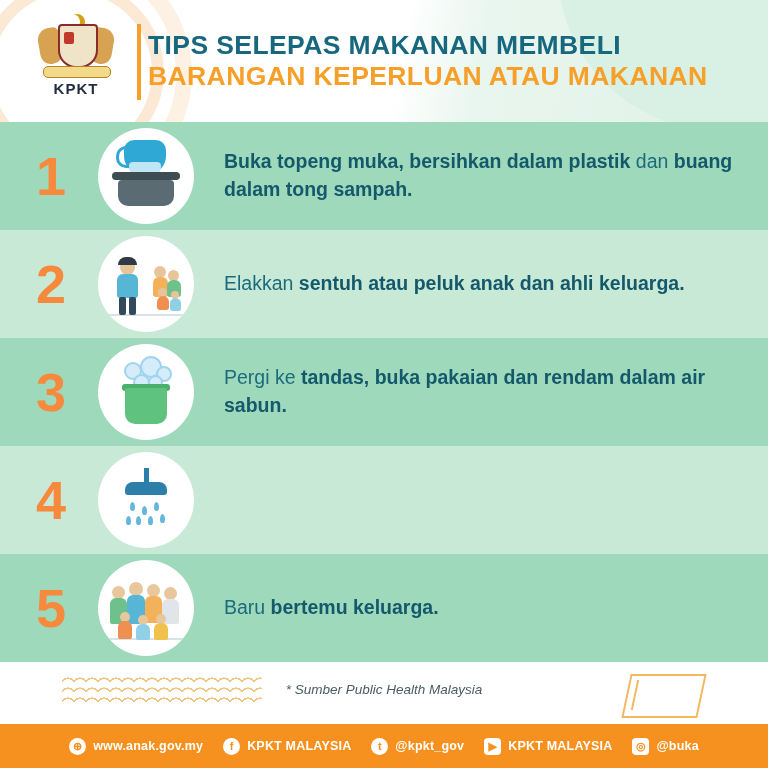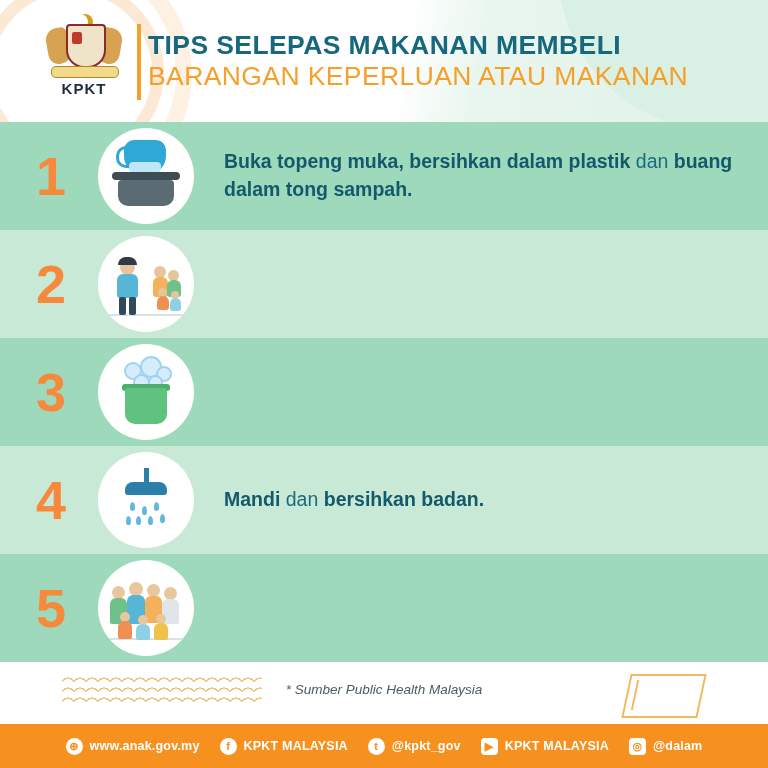--- a/index.html
+++ b/index.html
@@ -50,21 +50,21 @@
   }
   .header-blob {
     position: absolute;
     right: -40px; top: -70px;
     width: 250px; height: 200px;
     background: #d9f0e4;
     border-radius: 0 0 0 160px;
   }
   .logo {
     position: absolute;
-    left: 36px; top: 12px;
+    left: 28px; top: 12px;
     width: 96px;
     text-align: center;
     z-index: 4;
   }
   .crest {
     position: relative;
     width: 78px;
     height: 66px;
     margin: 0 auto;
   }
@@ -124,21 +124,21 @@
   .title-line1 {
     font-size: 26.5px;
     font-weight: bold;
     letter-spacing: .4px;
     color: #17687e;
     line-height: 1.16;
     white-space: nowrap;
   }
   .title-line2 {
     font-size: 26.5px;
-    font-weight: normal;
+    font-weight: bold;
     letter-spacing: .4px;
     color: #f6a02a;
     line-height: 1.16;
     white-space: nowrap;
     text-align: center;
   }
   .header-rule {
     position: absolute;
     left: 137px;
     top: 24px;
@@ -432,49 +432,50 @@
 
         <div class="ic fig-head" style="left:56px; top:30px; width:12px; height:12px;"></div>
         <div class="ic fig-body" style="left:55px; top:41px; width:15px; height:20px; background:#f3b25a;"></div>
         <div class="ic fig-head" style="left:70px; top:34px; width:11px; height:11px;"></div>
         <div class="ic fig-body" style="left:69px; top:44px; width:14px; height:17px; background:#6fc18c;"></div>
         <div class="ic fig-head" style="left:60px; top:52px; width:9px; height:9px;"></div>
         <div class="ic fig-body" style="left:59px; top:60px; width:12px; height:14px; background:#ef8f52;"></div>
         <div class="ic fig-head" style="left:73px; top:55px; width:8px; height:8px;"></div>
         <div class="ic fig-body" style="left:72px; top:62px; width:11px; height:13px; background:#8fd0e6;"></div>
       </div>
+      <div class="step-text"><span class="light">Elakkan </span><b>sentuh atau peluk anak dan ahli keluarga.</b></div>
     </div>
 
     <div class="step even">
       <div class="step-num">3</div>
       <div class="step-icon">
         <div class="ic bubble" style="left:26px; top:18px; width:14px; height:14px;"></div>
         <div class="ic bubble" style="left:42px; top:12px; width:18px; height:18px;"></div>
         <div class="ic bubble" style="left:58px; top:22px; width:12px; height:12px;"></div>
         <div class="ic bubble" style="left:35px; top:30px; width:13px; height:13px;"></div>
         <div class="ic bubble" style="left:50px; top:31px; width:11px; height:11px;"></div>
         <div class="ic bucket-top"></div>
         <div class="ic bucket"></div>
       </div>
+      <div class="step-text"><span class="light">Pergi ke </span><b>tandas, buka pakaian dan rendam dalam air sabun.</b></div>
     </div>
 
     <div class="step odd">
       <div class="step-num">4</div>
       <div class="step-icon">
         <div class="ic shower-pipe"></div>
         <div class="ic shower-head"></div>
         <div class="ic drop" style="left:32px; top:50px;"></div>
         <div class="ic drop" style="left:44px; top:54px;"></div>
         <div class="ic drop" style="left:56px; top:50px;"></div>
         <div class="ic drop" style="left:38px; top:64px;"></div>
         <div class="ic drop" style="left:50px; top:64px;"></div>
         <div class="ic drop" style="left:62px; top:62px;"></div>
         <div class="ic drop" style="left:28px; top:64px;"></div>
       </div>
-      <div class="step-text"><b>Mandi</b><span class="light"> dan </span><b>bersihkan badan.</b></div>
     </div>
 
     <div class="step even">
       <div class="step-num">5</div>
       <div class="step-icon">
         <div class="ic ground"></div>
         <div class="f-head" style="left:14px; top:26px; width:13px; height:13px;"></div>
         <div class="f-body" style="left:12px; top:38px; width:17px; height:26px; background:#6fc18c;"></div>
         <div class="f-head" style="left:31px; top:22px; width:14px; height:14px;"></div>
         <div class="f-body" style="left:29px; top:35px; width:18px; height:29px; background:#57b6d6;"></div>
@@ -482,20 +483,21 @@
         <div class="f-body" style="left:47px; top:36px; width:17px; height:27px; background:#f3b25a;"></div>
         <div class="f-head" style="left:66px; top:27px; width:13px; height:13px;"></div>
         <div class="f-body" style="left:64px; top:39px; width:17px; height:25px; background:#dfe5e8;"></div>
         <div class="f-head" style="left:22px; top:52px; width:10px; height:10px;"></div>
         <div class="f-body" style="left:20px; top:61px; width:14px; height:18px; background:#ef8f52;"></div>
         <div class="f-head" style="left:40px; top:55px; width:10px; height:10px;"></div>
         <div class="f-body" style="left:38px; top:64px; width:14px; height:16px; background:#8fd0e6;"></div>
         <div class="f-head" style="left:58px; top:54px; width:10px; height:10px;"></div>
         <div class="f-body" style="left:56px; top:63px; width:14px; height:17px; background:#f0c14b;"></div>
       </div>
+      <div class="step-text"><span class="light">Baru </span><b>bertemu keluarga.</b></div>
     </div>
   </div>
 
   <div class="source">
     <div class="waves">
       <div class="wave" style="top:0px;"></div>
       <div class="wave" style="top:10px;"></div>
       <div class="wave" style="top:20px;"></div>
     </div>
     <div class="book"></div>
@@ -514,17 +516,17 @@
     <div class="f-item">
       <span class="f-ico">t</span>
       <span>@kpkt_gov</span>
     </div>
     <div class="f-item">
       <span class="f-ico sq">▶</span>
       <span>KPKT MALAYSIA</span>
     </div>
     <div class="f-item">
       <span class="f-ico sq">◎</span>
-      <span>@dalam</span>
+      <span>@buka</span>
     </div>
   </div>
 
 </div>
 
 </body></html>

